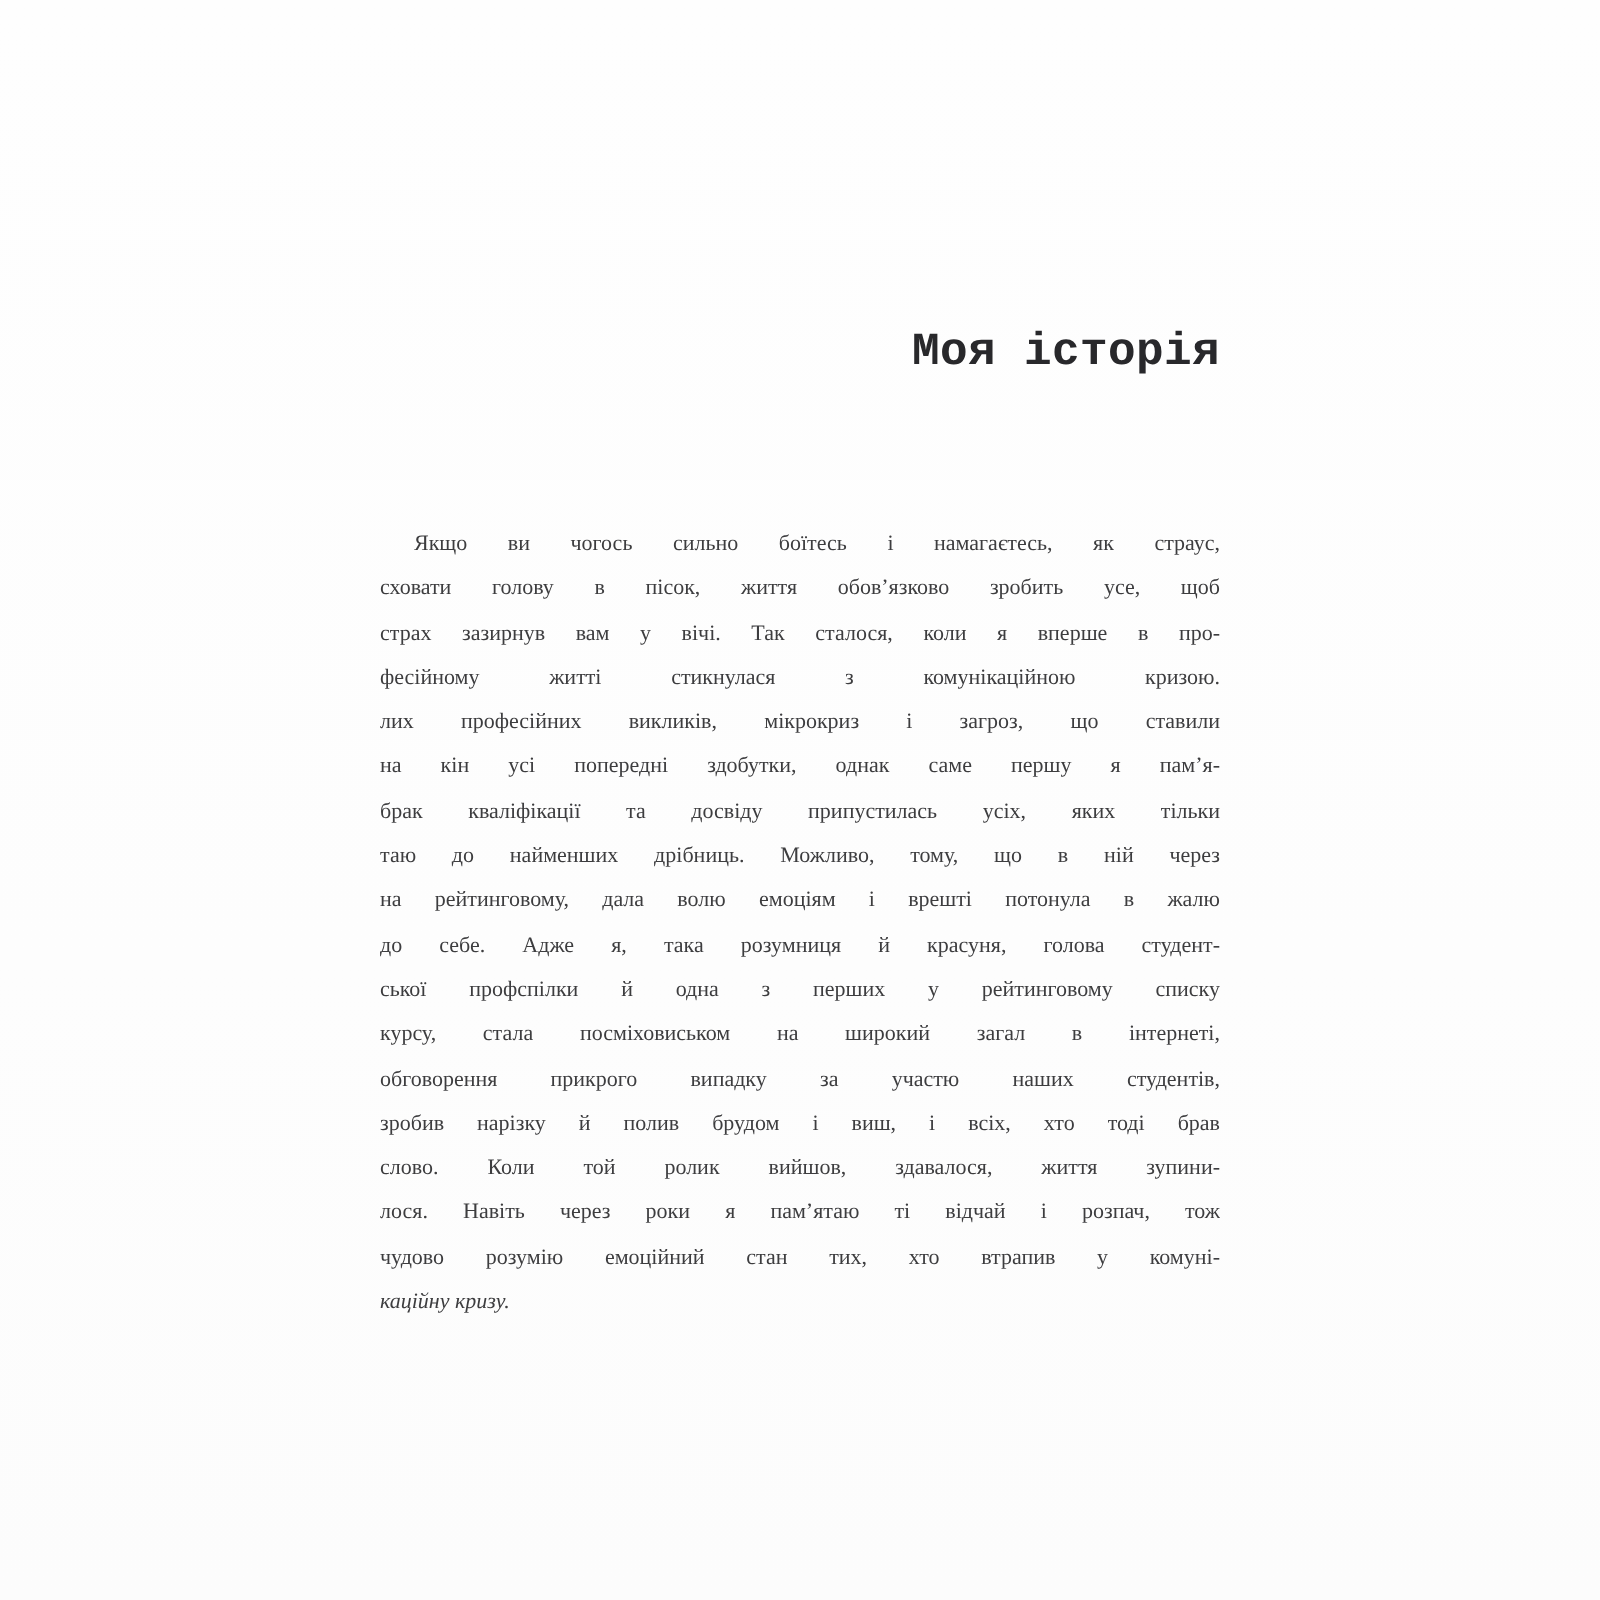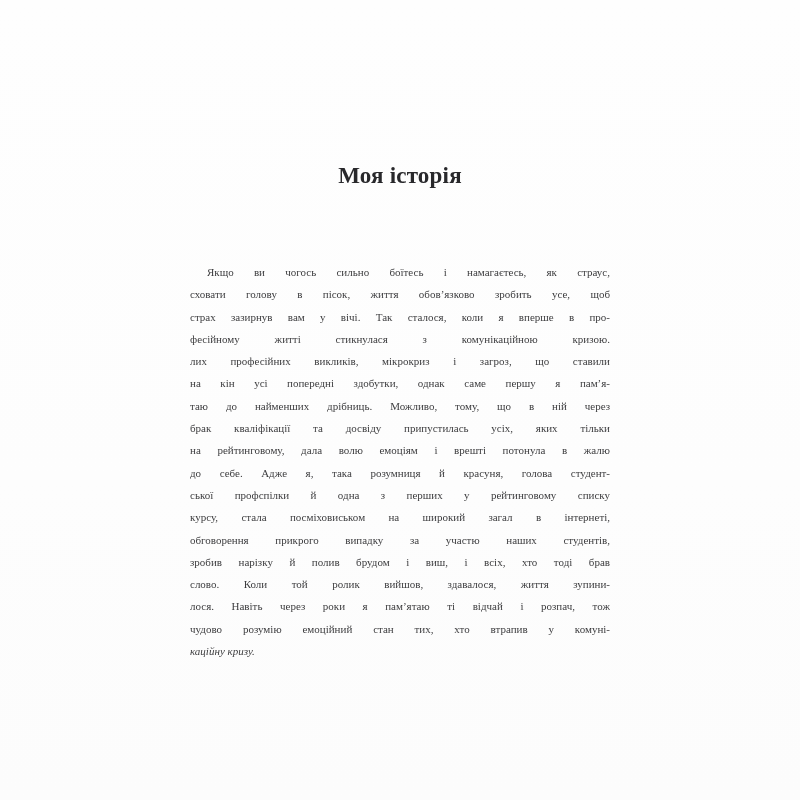--- a/index.html
+++ b/index.html
@@ -22,22 +22,22 @@
     height: 800px;
     background:
       linear-gradient(180deg, #fefefe 0%, #fdfdfd 60%, #fcfcfc 100%);
   }
   .title {
     position: absolute;
     left: 190px;
     top: 163px;
     width: 420px;
     margin: 0;
-    text-align: center;
-    font-family: Liberation Serif, serif;
+    text-align: right;
+    font-family: Liberation Mono, monospace;
     font-weight: 700;
     font-size: 23px;
     letter-spacing: 0.2px;
     color: #28282b;
   }
   .paragraph {
     position: absolute;
     left: 190px;
     top: 261px;
     width: 420px;
@@ -67,22 +67,22 @@
 
   <h1 class="title">Моя історія</h1>
 
   <div class="paragraph">
     <div class="line first">Якщо ви чогось сильно боїтесь і намагаєтесь, як страус,</div>
     <div class="line">сховати голову в пісок, життя обов’язково зробить усе, щоб</div>
     <div class="line">страх зазирнув вам у вічі. Так сталося, коли я вперше в про-</div>
     <div class="line">фесійному житті стикнулася з комунікаційною кризою.</div>
     <div class="line">лих професійних викликів, мікрокриз і загроз, що ставили</div>
     <div class="line">на кін усі попередні здобутки, однак саме першу я пам’я-</div>
+    <div class="line">брак кваліфікації та досвіду припустилась усіх, яких тільки</div>
     <div class="line">таю до найменших дрібниць. Можливо, тому, що в ній через</div>
-    <div class="line">брак кваліфікації та досвіду припустилась усіх, яких тільки</div>
     <div class="line">на рейтинговому, дала волю емоціям і врешті потонула в жалю</div>
     <div class="line">до себе. Адже я, така розумниця й красуня, голова студент-</div>
     <div class="line">ської профспілки й одна з перших у рейтинговому списку</div>
     <div class="line">курсу, стала посміховиськом на широкий загал в інтернеті,</div>
     <div class="line">обговорення прикрого випадку за участю наших студентів,</div>
     <div class="line">зробив нарізку й полив брудом і виш, і всіх, хто тоді брав</div>
     <div class="line">слово. Коли той ролик вийшов, здавалося, життя зупини-</div>
     <div class="line">лося. Навіть через роки я пам’ятаю ті відчай і розпач, тож</div>
     <div class="line">чудово розумію емоційний стан тих, хто втрапив у комуні-</div>
     <div class="line last">каційну кризу.</div>

